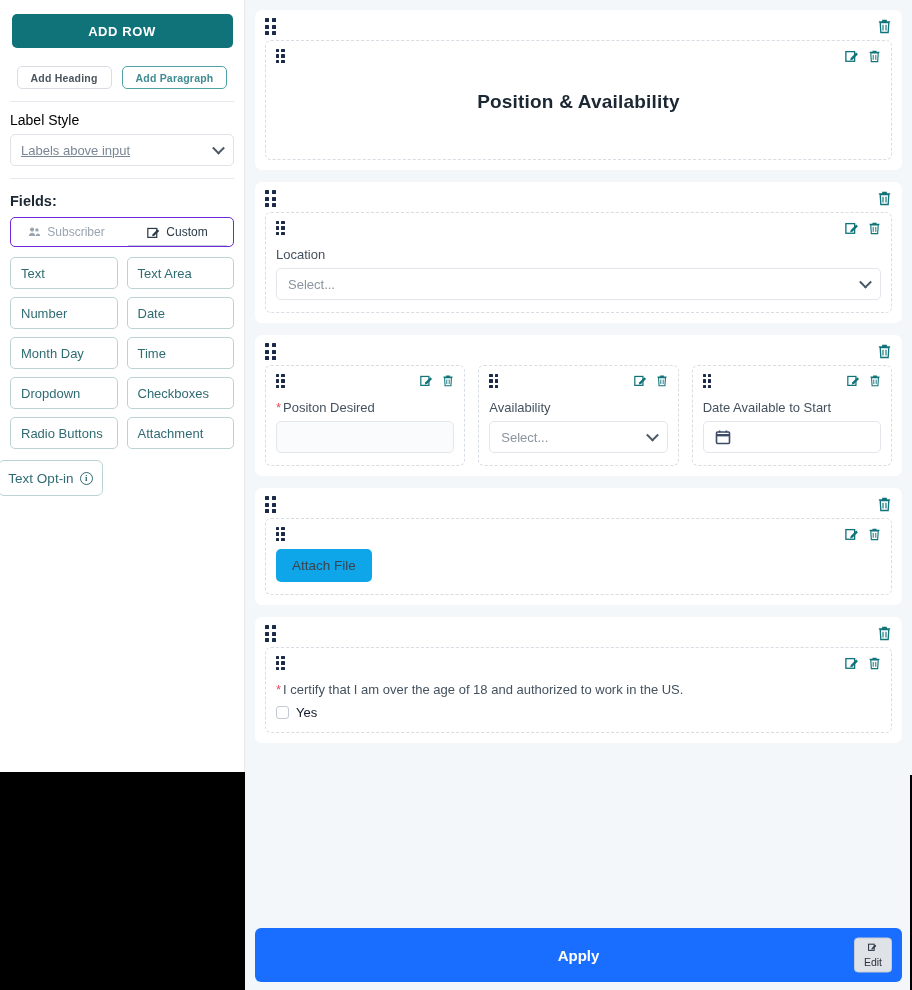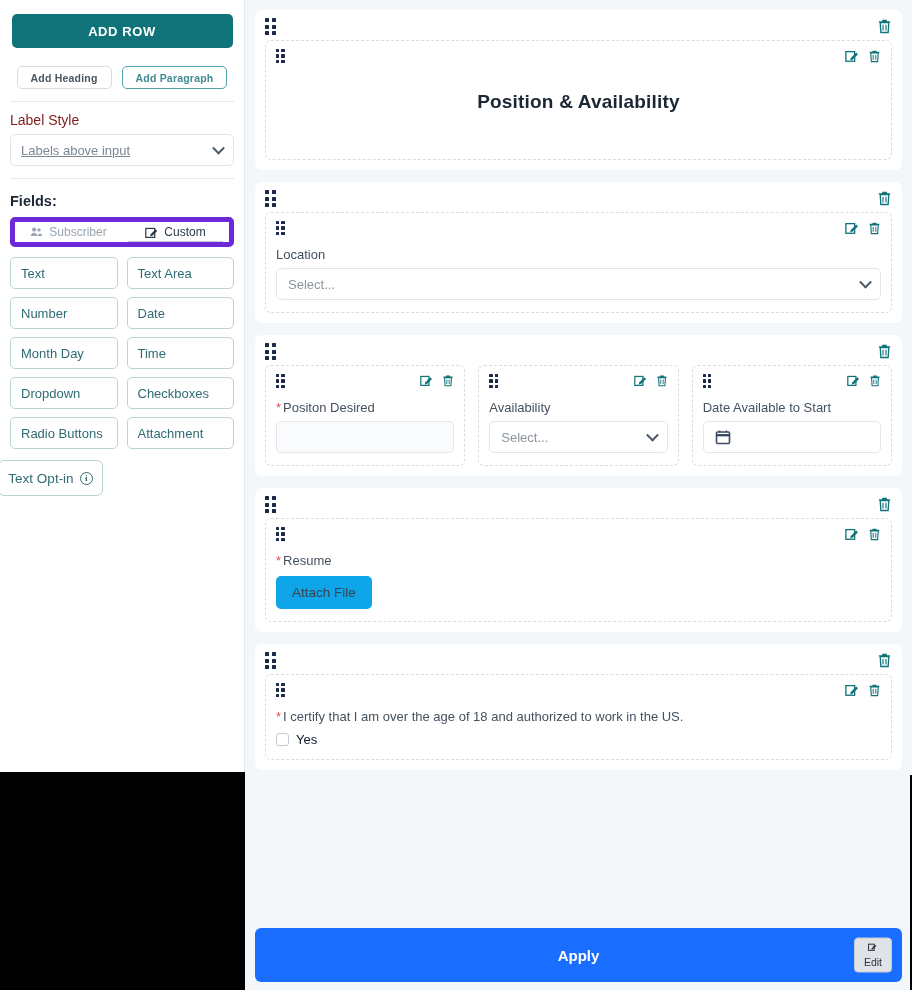--- a/index.html
+++ b/index.html
@@ -31,35 +31,35 @@
   }
   .ghost-btn {
     height: 23px; padding: 0 13px; border-radius: 5px; background: #fff;
     font-size: 10.5px; font-weight: bold; cursor: pointer;
     font-family: "Liberation Sans", sans-serif; letter-spacing: .2px; margin-top: 8px;
   }
   .ghost-btn.gray { border: 1px solid #d9dde3; color: #4a5560; }
   .ghost-btn.teal { border: 1px solid #4fa3a6; color: #3f8c92; }
   .divider { height: 1px; background: #e6e9ee; margin: 12px 2px 0 2px; }
   .section-label {
-    font-size: 14px; color: #7f1d1d; margin: 10px 0 6px 2px; font-weight: normal;
+    font-size: 14px; color: #000000; margin: 10px 0 6px 2px; font-weight: normal;
   }
   .select-box {
     position: relative; height: 32px; border: 1px solid #dfe3e8; border-radius: 5px;
     background: #fff; display: flex; align-items: center; padding: 0 28px 0 10px;
     font-size: 13px; color: #7b8794; margin: 0 2px; text-decoration: underline;
   }
   .chev {
     position: absolute; right: 10px; top: 50%; width: 9px; height: 9px;
     border-right: 2px solid #4a5866; border-bottom: 2px solid #4a5866;
     transform: translateY(-70%) rotate(45deg);
   }
   .fields-title { font-size: 14.5px; font-weight: bold; color: #1b2733; margin: 14px 0 8px 2px; }
   .tabs {
-    display: flex; height: 30px; border: 5px solid #6d28d9; border-radius: 5px;
+    display: flex; height: 30px; border: 1px solid #6d28d9; border-radius: 5px;
     background: #fff; margin: 0 2px; overflow: hidden;
   }
   .tab {
     flex: 1; display: flex; align-items: center; justify-content: center; gap: 6px;
     font-size: 12px; color: #9aa5b1; cursor: pointer; position: relative;
   }
   .tab.active { color: #2b3a47; }
   .tab.active::after {
     content: ""; position: absolute; left: 6px; right: 6px; bottom: 0;
     height: 1.5px; background: #c3cbd4;
@@ -490,23 +490,20 @@
               </svg>
             </span>
             <span class="icon-btn">
               <svg width="13" height="14" viewBox="0 0 16 17">
                 <path d="M2 4h12M6.2 4V2.6h3.6V4M3.4 4.8l.7 10.6h7.8l.7-10.6z" fill="none" stroke="#0f7379" stroke-width="1.4"></path>
                 <path d="M6.4 7.2v6M9.6 7.2v6" stroke="#0f7379" stroke-width="1.2"></path>
               </svg>
             </span>
           </span>
         </div>
-        <div class="fld-label">
-          <span class="req">*</span><span>Resume</span>
-        </div>
         <button class="attach-btn">Attach File</button>
       </div>
     </section>
 
     <section class="row-card">
       <div class="row-head">
         <span class="drag">
           <i></i>
             <i></i>
             <i></i>

